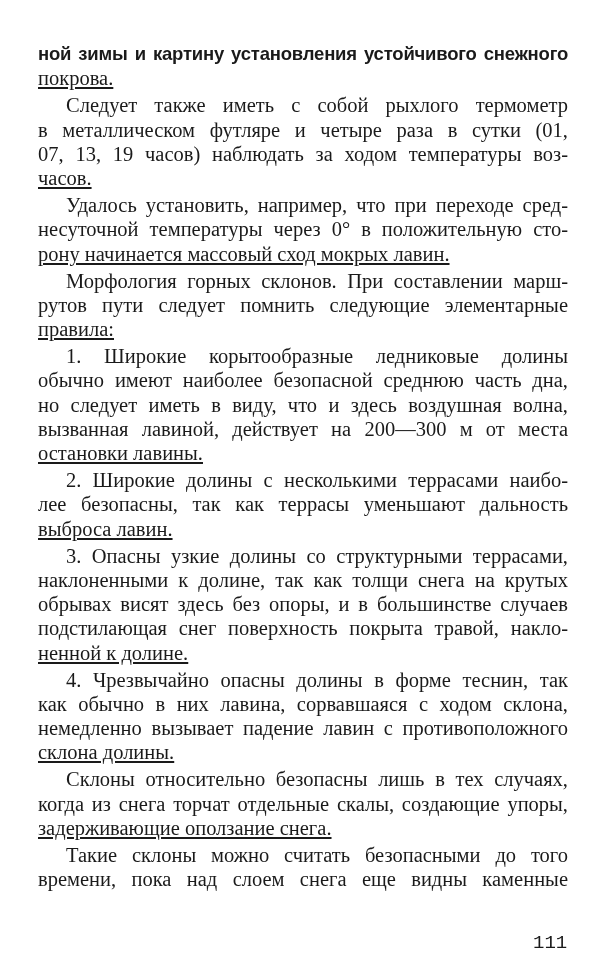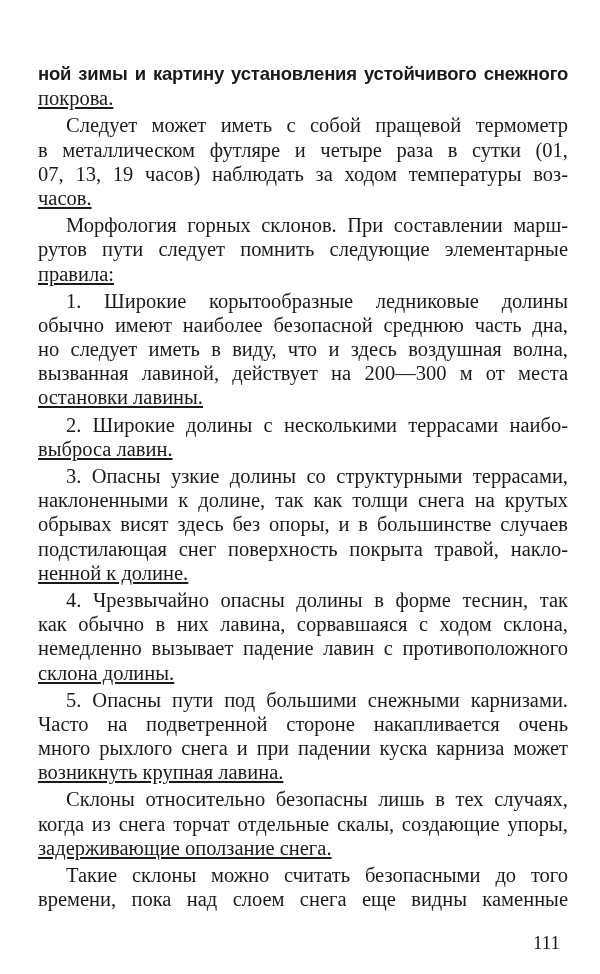--- a/index.html
+++ b/index.html
@@ -9,86 +9,86 @@
     font-family: "Liberation Serif", "DejaVu Serif", serif;
     color: #1a1a1a; font-size: 20.5px; line-height: 24.2px;
   }
   .para { margin: 0 0 3px 0; }
   .line {
     display: block; white-space: nowrap; text-align: justify;
     text-align-last: justify; height: 24.2px;
   }
   .line.last { text-align-last: left; text-decoration: underline; }
   .line.indent { padding-left: 28px; }
-  .line.bold { font-weight: bold; font-family: "Liberation Sans", "DejaVu Sans", sans-serif; font-size: 18.5px; letter-spacing: -0.2px; margin-top: 20px; }
+  .line.bold { font-weight: bold; font-family: "Liberation Sans", "DejaVu Sans", sans-serif; font-size: 18.5px; letter-spacing: -0.2px; }
   .ital { }
   .page-number {
     position: absolute; left: 533px; top: 932px;
-    font-family: Liberation Serif, serif;
+    font-family: Liberation Mono, monospace;
     font-size: 19px; color: #1a1a1a; text-align: center;
   }
 </style>
 </head>
 <body>
 
 <div class="page">
 
   <p class="para">
     <span class="line bold">ной зимы и картину установления устойчивого снежного</span>
     <span class="line last">покрова.</span>
   </p>
 
   <p class="para">
-    <span class="line indent">Следует может иметь с собой пращевой термометр</span>
+    <span class="line indent">Следует также иметь с собой рыхлого термометр</span>
     <span class="line">в металлическом футляре и четыре раза в сутки (01,</span>
     <span class="line">07, 13, 19 часов) наблюдать за ходом температуры воз-</span>
     <span class="line last">часов.</span>
   </p>
 
+  <p class="para">
+    <span class="line indent">Удалось установить, например, что при переходе сред-</span>
+    <span class="line">несуточной температуры через 0° в положительную сто-</span>
+    <span class="line last">рону начинается массовый сход мокрых лавин.</span>
+  </p>
 
   <p class="para">
     <span class="line indent"><span class="ital">Морфология горных склонов.</span> <span>При составлении марш-</span></span>
     <span class="line">рутов пути следует помнить следующие элементарные</span>
     <span class="line last">правила:</span>
   </p>
 
   <p class="para">
     <span class="line indent">1. Широкие корытообразные ледниковые долины</span>
     <span class="line">обычно имеют наиболее безопасной среднюю часть дна,</span>
     <span class="line">но следует иметь в виду, что и здесь воздушная волна,</span>
     <span class="line">вызванная лавиной, действует на 200—300 м от места</span>
     <span class="line last">остановки лавины.</span>
   </p>
 
   <p class="para">
     <span class="line indent">2. Широкие долины с несколькими террасами наибо-</span>
+    <span class="line">лее безопасны, так как террасы уменьшают дальность</span>
     <span class="line last">выброса лавин.</span>
   </p>
 
   <p class="para">
     <span class="line indent">3. Опасны узкие долины со структурными террасами,</span>
     <span class="line">наклоненными к долине, так как толщи снега на крутых</span>
     <span class="line">обрывах висят здесь без опоры, и в большинстве случаев</span>
     <span class="line">подстилающая снег поверхность покрыта травой, накло-</span>
     <span class="line last">ненной к долине.</span>
   </p>
 
   <p class="para">
     <span class="line indent">4. Чрезвычайно опасны долины в форме теснин, так</span>
     <span class="line">как обычно в них лавина, сорвавшаяся с ходом склона,</span>
     <span class="line">немедленно вызывает падение лавин с противоположного</span>
     <span class="line last">склона долины.</span>
   </p>
 
-  <p class="para">
-    <span class="line indent">5. Опасны пути под большими снежными карнизами.</span>
-    <span class="line">Часто на подветренной стороне накапливается очень</span>
-    <span class="line">много рыхлого снега и при падении куска карниза может</span>
-    <span class="line last">возникнуть крупная лавина.</span>
-  </p>
 
   <p class="para">
     <span class="line indent">Склоны относительно безопасны лишь в тех случаях,</span>
     <span class="line">когда из снега торчат отдельные скалы, создающие упоры,</span>
     <span class="line last">задерживающие оползание снега.</span>
   </p>
 
   <p class="para">
     <span class="line indent">Такие склоны можно считать безопасными до того</span>
     <span class="line">времени, пока над слоем снега еще видны каменные</span>

